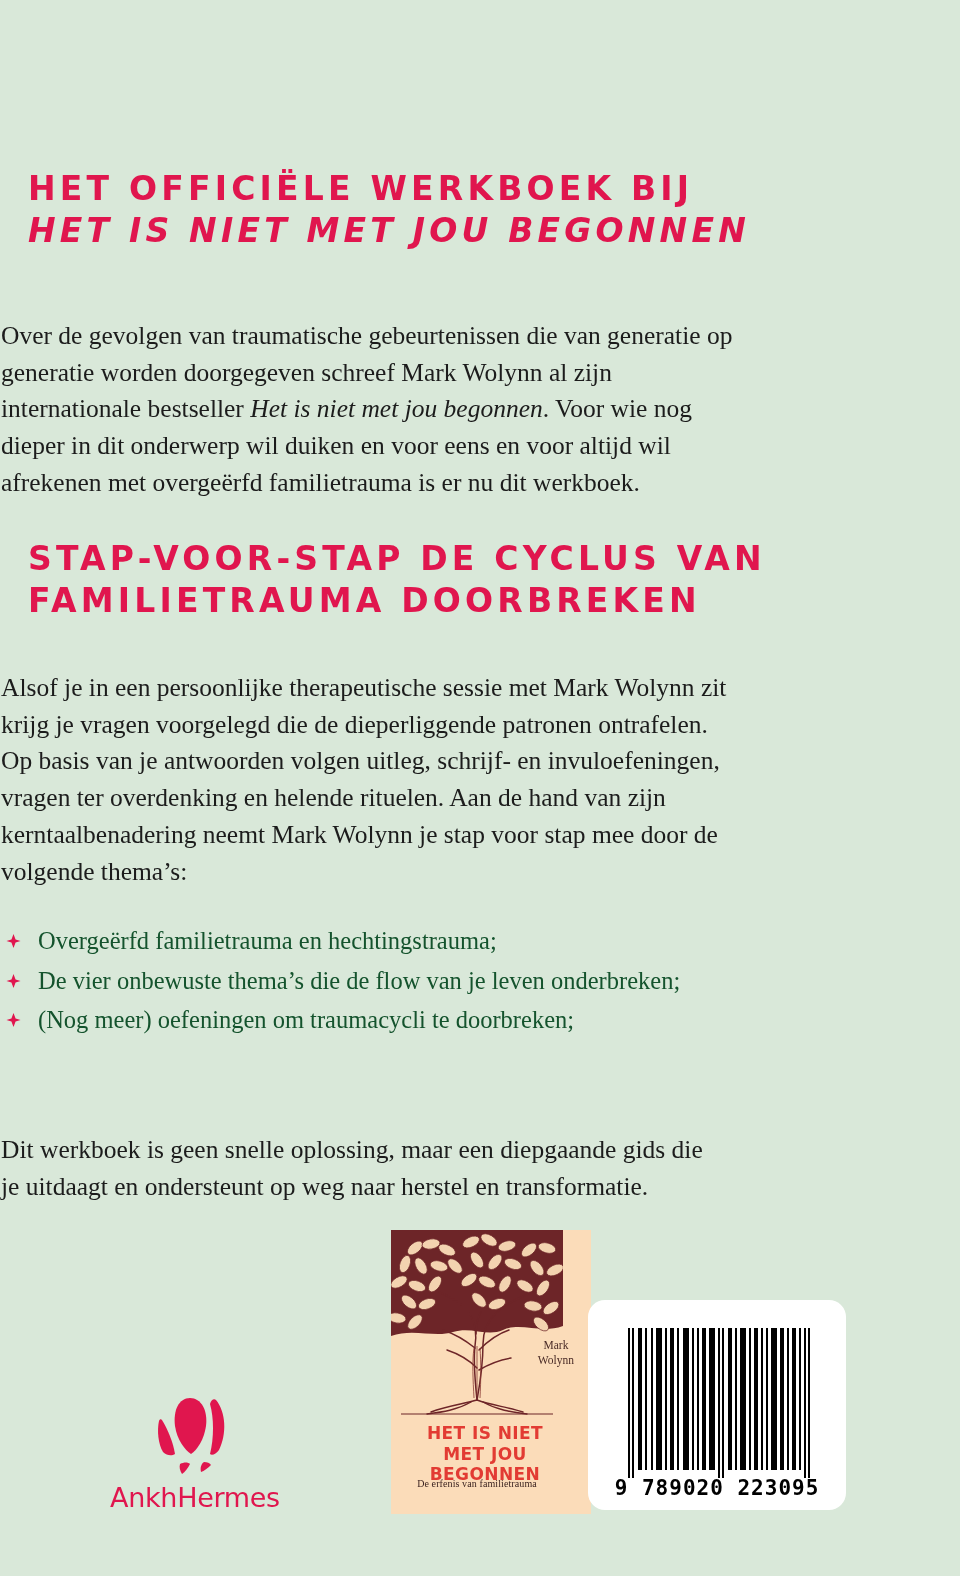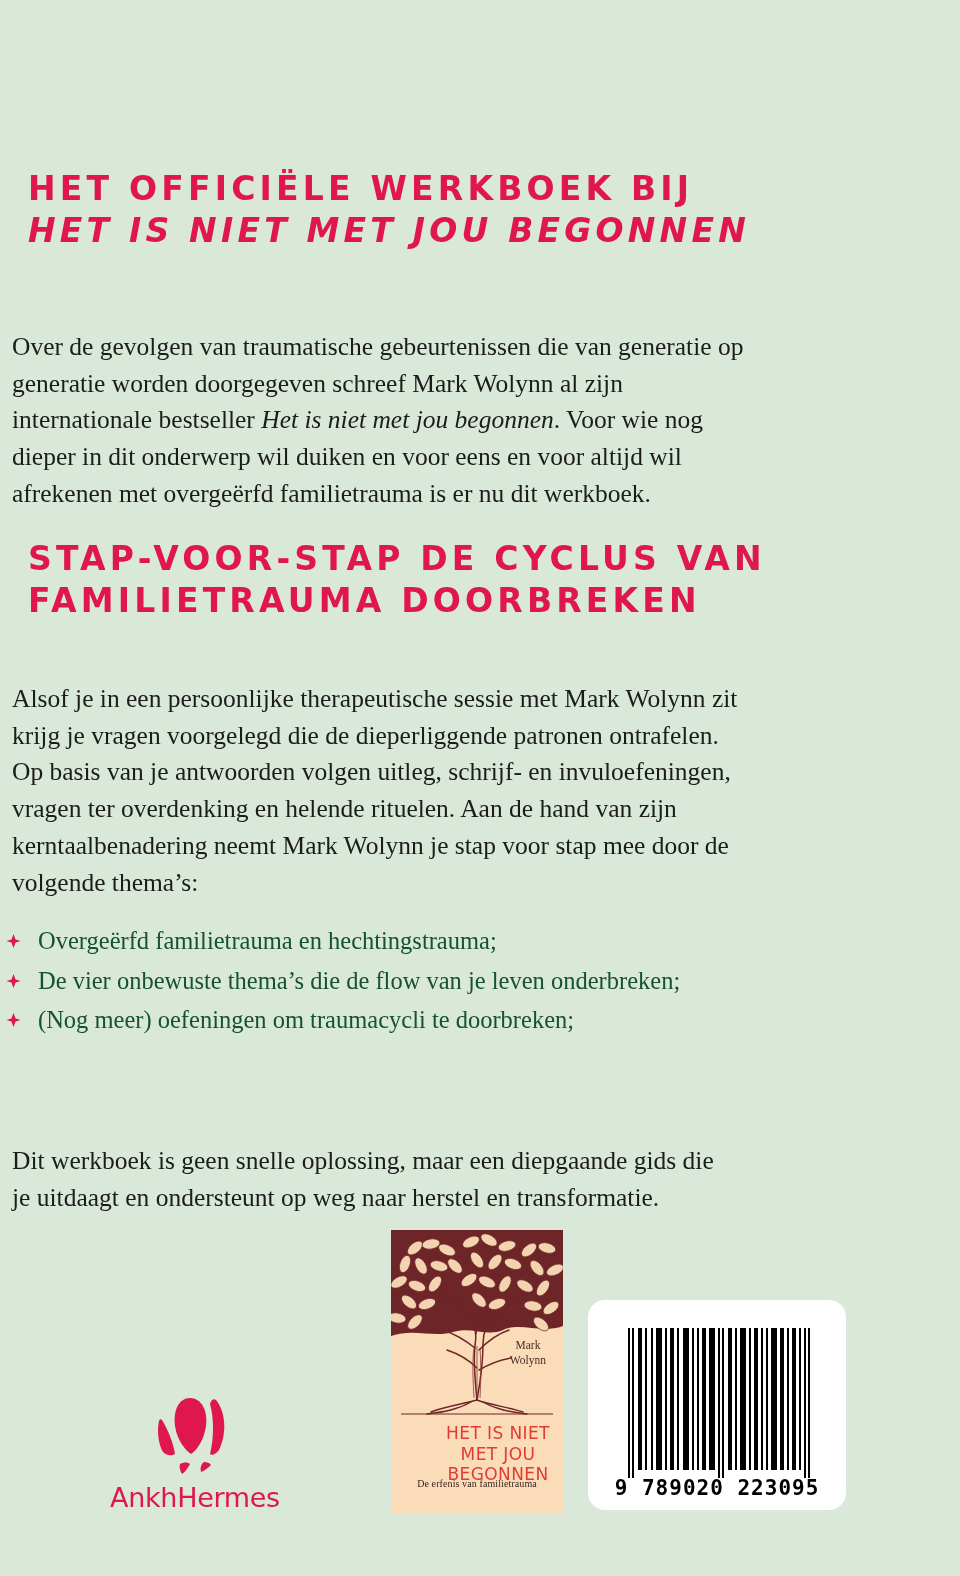--- a/index.html
+++ b/index.html
@@ -50,21 +50,21 @@
     left: 0;
     width: 770px;
   }
 
   
   .body-text {
     color: #1c1c1c;
     font-family: "Liberation Serif", serif;
     font-size: 25.5px;
     line-height: 1.44;
-    margin: 12px;
+    margin: 1px;
   }
   .para-1 {
     position: absolute;
     top: 317px;
     left: 0;
     width: 752px;
   }
   .para-1 em {
     font-style: italic;
   }
@@ -113,20 +113,21 @@
 
   
   .book-cover {
     position: absolute;
     left: 391px;
     top: 1230px;
     width: 172px;
     height: 284px;
     background: #fbdcb9;
     overflow: hidden;
+    padding-left: 28px;
   }
   .book-tree-area {
     position: absolute;
     left: 0; top: 0;
     width: 172px;
     height: 196px;
     overflow: hidden;
   }
   .book-author {
     position: absolute;
@@ -134,27 +135,27 @@
     top: 108px;
     text-align: center;
     color: #4a2b26;
     font-family: "Liberation Serif", serif;
     font-size: 11.5px;
     line-height: 1.28;
     z-index: 5;
   }
   .book-title {
     position: absolute;
-    left: 13px;
+    left: 0;
     top: 193px;
     width: 188px;
     text-align: center;
     color: #e23b33;
     font-family: "DejaVu Sans", sans-serif;
-    font-weight: normal;
+    font-weight: bold;
     font-size: 17px;
     line-height: 1.22;
     letter-spacing: 0.4px;
     z-index: 5;
   }
   .book-subtitle {
     position: absolute;
     left: 0;
     top: 248px;
     width: 172px;

